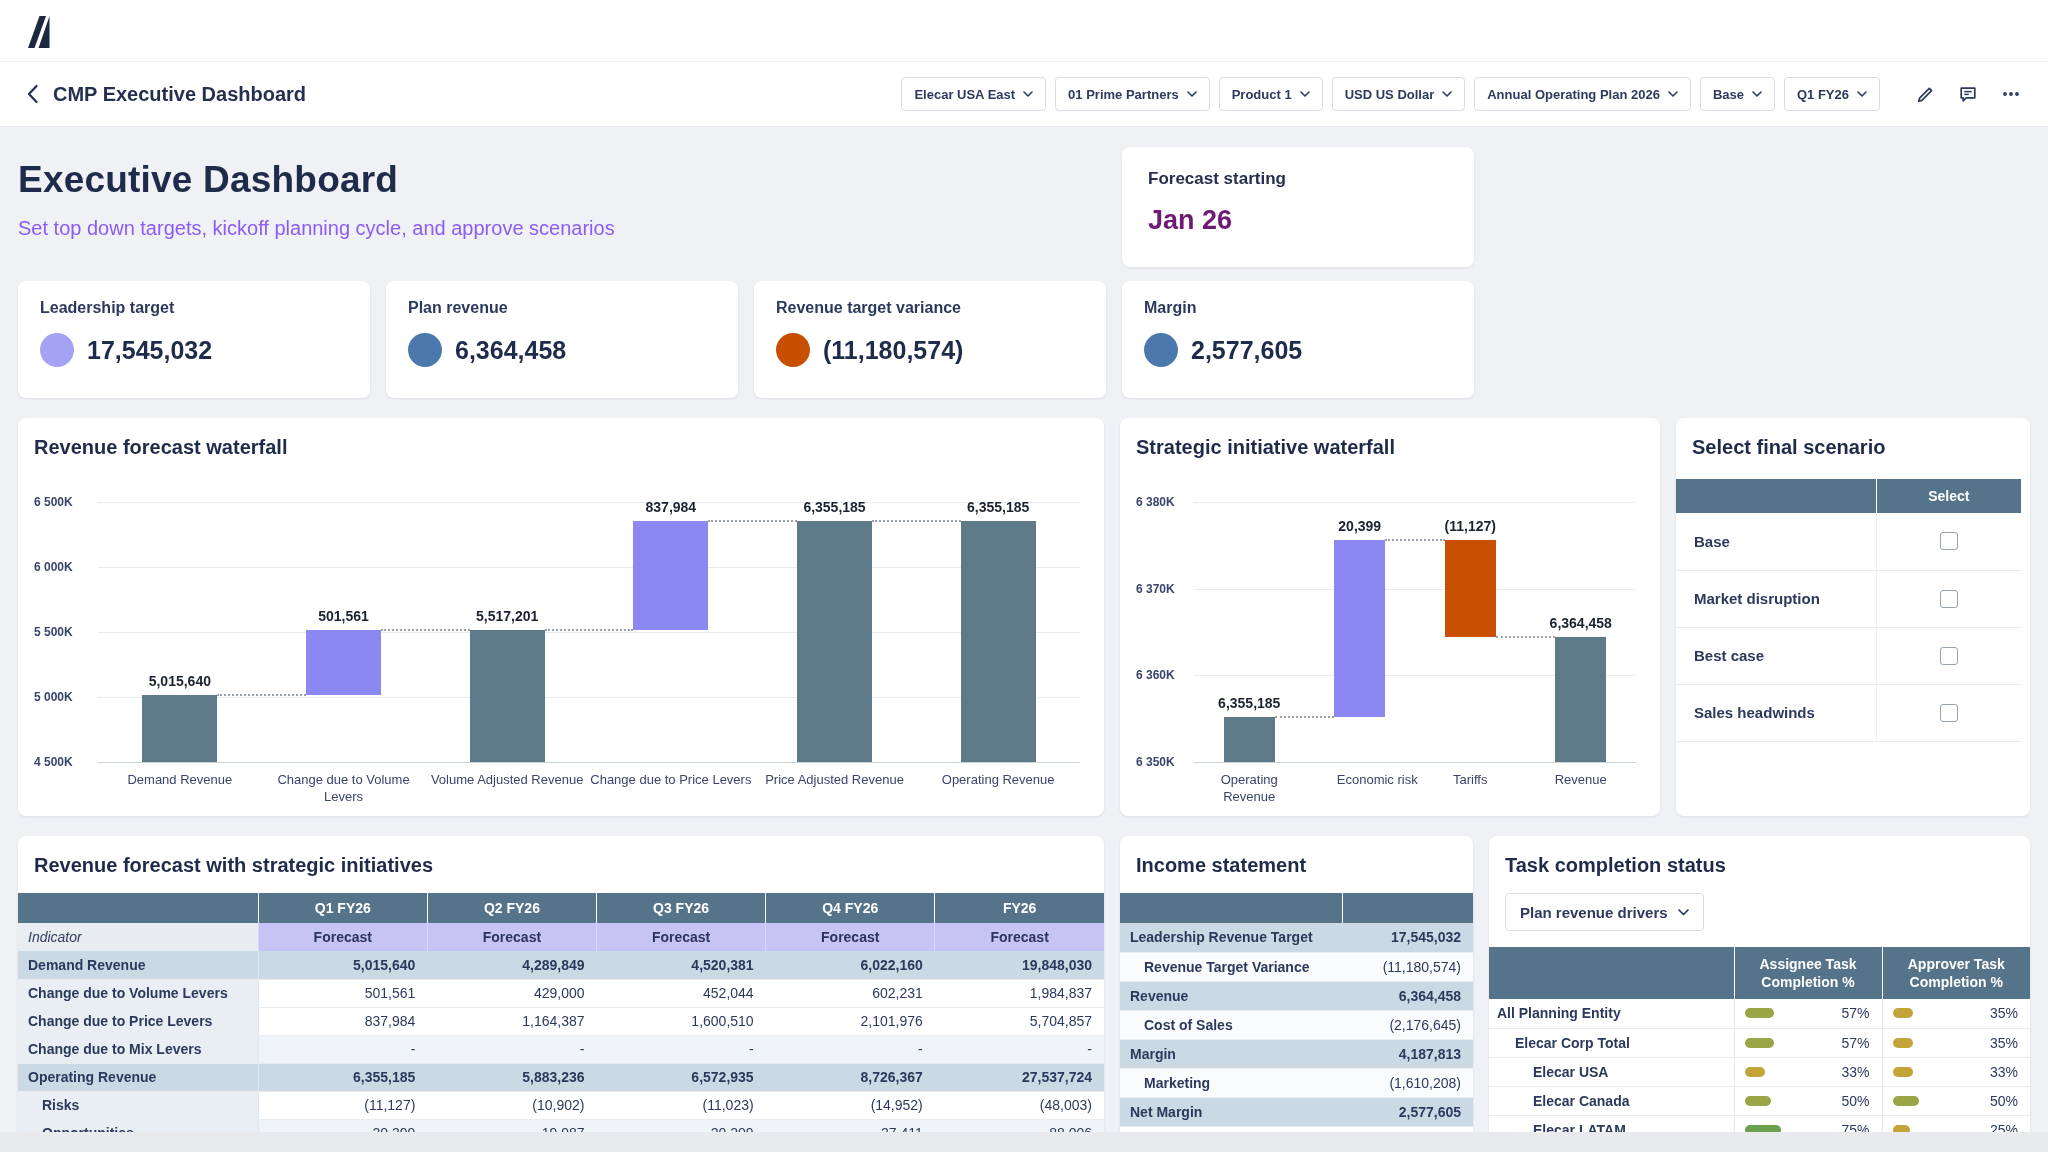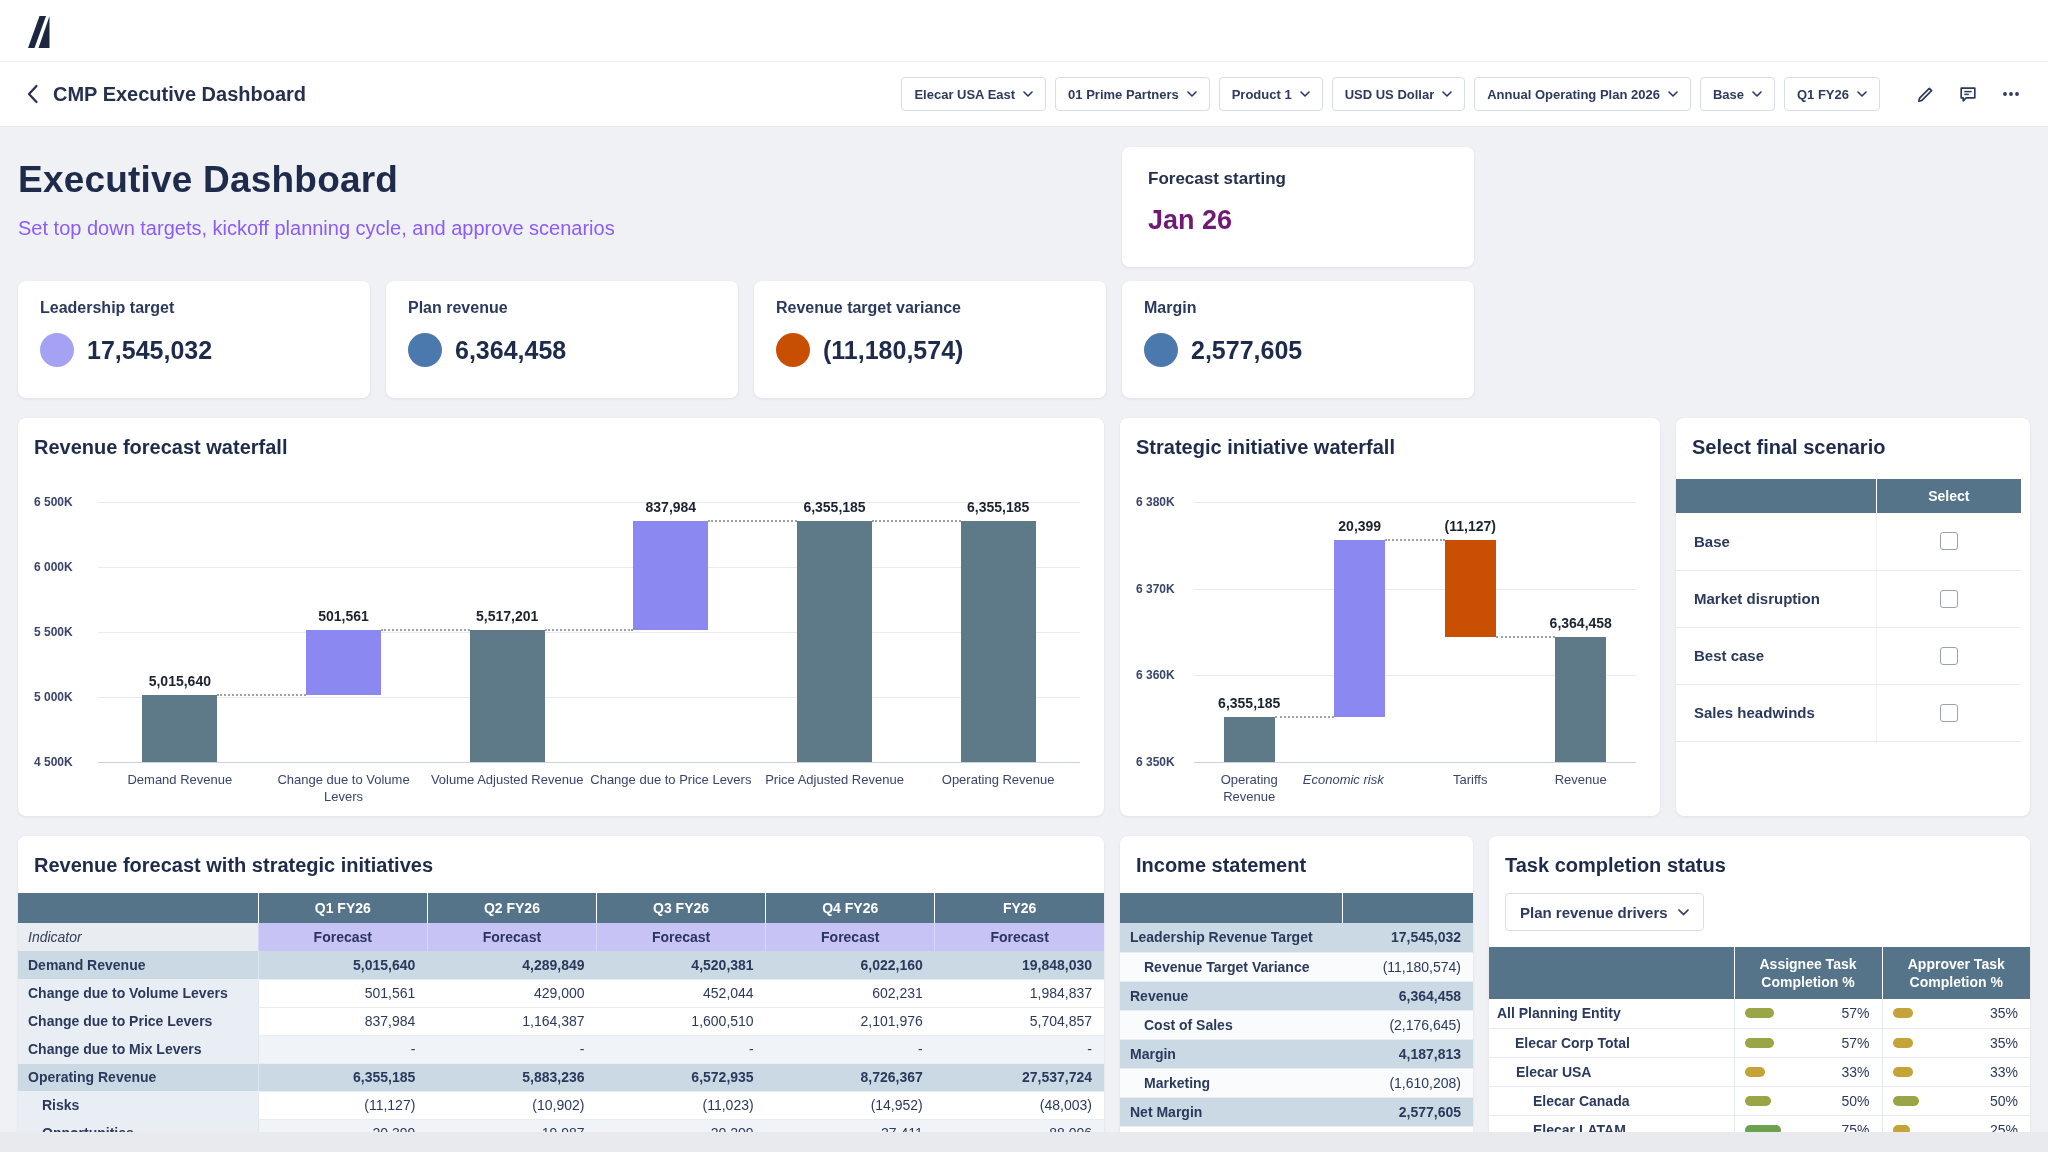--- a/index.html
+++ b/index.html
@@ -276,21 +276,21 @@
             <div class="ytick" style="top: 104.7px;">6 370K</div>
             <div class="gridline" style="left: 58px; width: 442px; top: 26px;"></div>
             <div class="ytick" style="top: 18px;">6 380K</div>
             <div class="connector" style="left: 138.8px; width: 59.5px; top: 240.1px;"></div>
             <div class="wbar" style="left: 87.8px; top: 241.1px; width: 51px; height: 44.9px; background: rgb(94, 121, 135);"></div>
             <div class="vlabel" style="left: 38px; width: 150.5px; top: 219.1px;">6,355,185</div>
             <div class="clabel" style="left: 58px; width: 110.5px; top: 296px;">Operating Revenue</div>
             <div class="connector" style="left: 249.3px; width: 59.5px; top: 63.3px;"></div>
             <div class="wbar" style="left: 198.3px; top: 64.3px; width: 51px; height: 176.8px; background: rgb(139, 136, 241);"></div>
             <div class="vlabel" style="left: 148.5px; width: 150.5px; top: 42.3px;">20,399</div>
-            <div class="clabel" style="left: 152px; width: 110.5px; top: 296px; font-style: italic;">Economic risk</div>
+            <div class="clabel" style="left: 186px; width: 110.5px; top: 296px;">Economic risk</div>
             <div class="connector" style="left: 359.8px; width: 59.5px; top: 159.7px;"></div>
             <div class="wbar" style="left: 308.8px; top: 64.3px; width: 51px; height: 96.4px; background: rgb(201, 79, 2);"></div>
             <div class="vlabel" style="left: 259px; width: 150.5px; top: 42.3px;">(11,127)</div>
             <div class="clabel" style="left: 279px; width: 110.5px; top: 296px;">Tariffs</div>
             <div class="wbar" style="left: 419.3px; top: 160.7px; width: 51px; height: 125.3px; background: rgb(94, 121, 135);"></div>
             <div class="vlabel" style="left: 369.5px; width: 150.5px; top: 138.7px;">6,364,458</div>
             <div class="clabel" style="left: 389.5px; width: 110.5px; top: 296px;">Revenue</div>
           </div>
       </div>
       <div class="panel chart-panel">
@@ -519,21 +519,21 @@
                   </div>
                 </td>
                 <td class="stat">
                   <div class="pillcell">
                     <span class="pill" style="width: 20px; background: rgb(196, 163, 56);"></span>
                     <span>35%</span>
                   </div>
                 </td>
               </tr>
               <tr>
-                <td class="lbl" style="padding-left: 27px;">Elecar USA</td>
+                <td class="lbl" style="padding-left: 44px;">Elecar USA</td>
                 <td class="stat">
                   <div class="pillcell">
                     <span class="pill" style="width: 20px; background: rgb(196, 163, 56);"></span>
                     <span>33%</span>
                   </div>
                 </td>
                 <td class="stat">
                   <div class="pillcell">
                     <span class="pill" style="width: 20px; background: rgb(196, 163, 56);"></span>
                     <span>33%</span>

